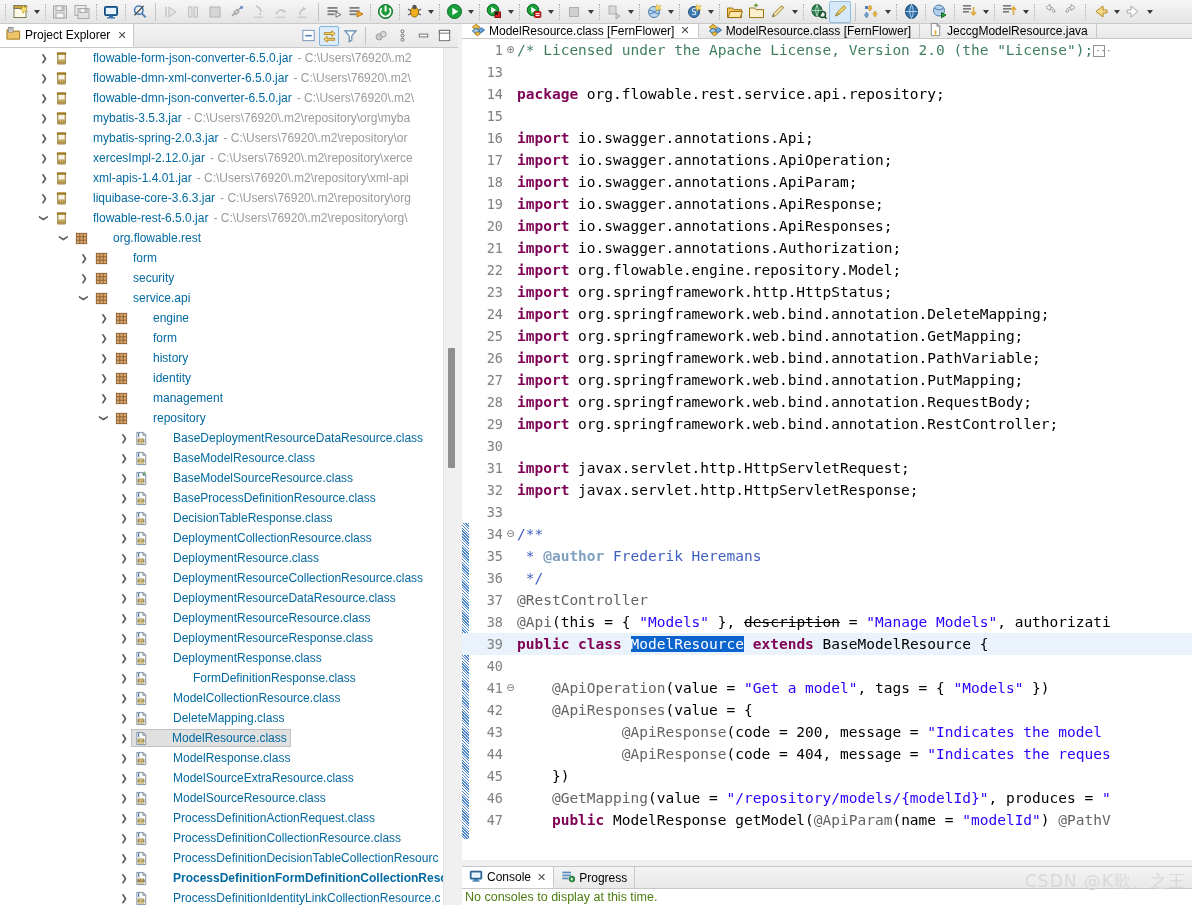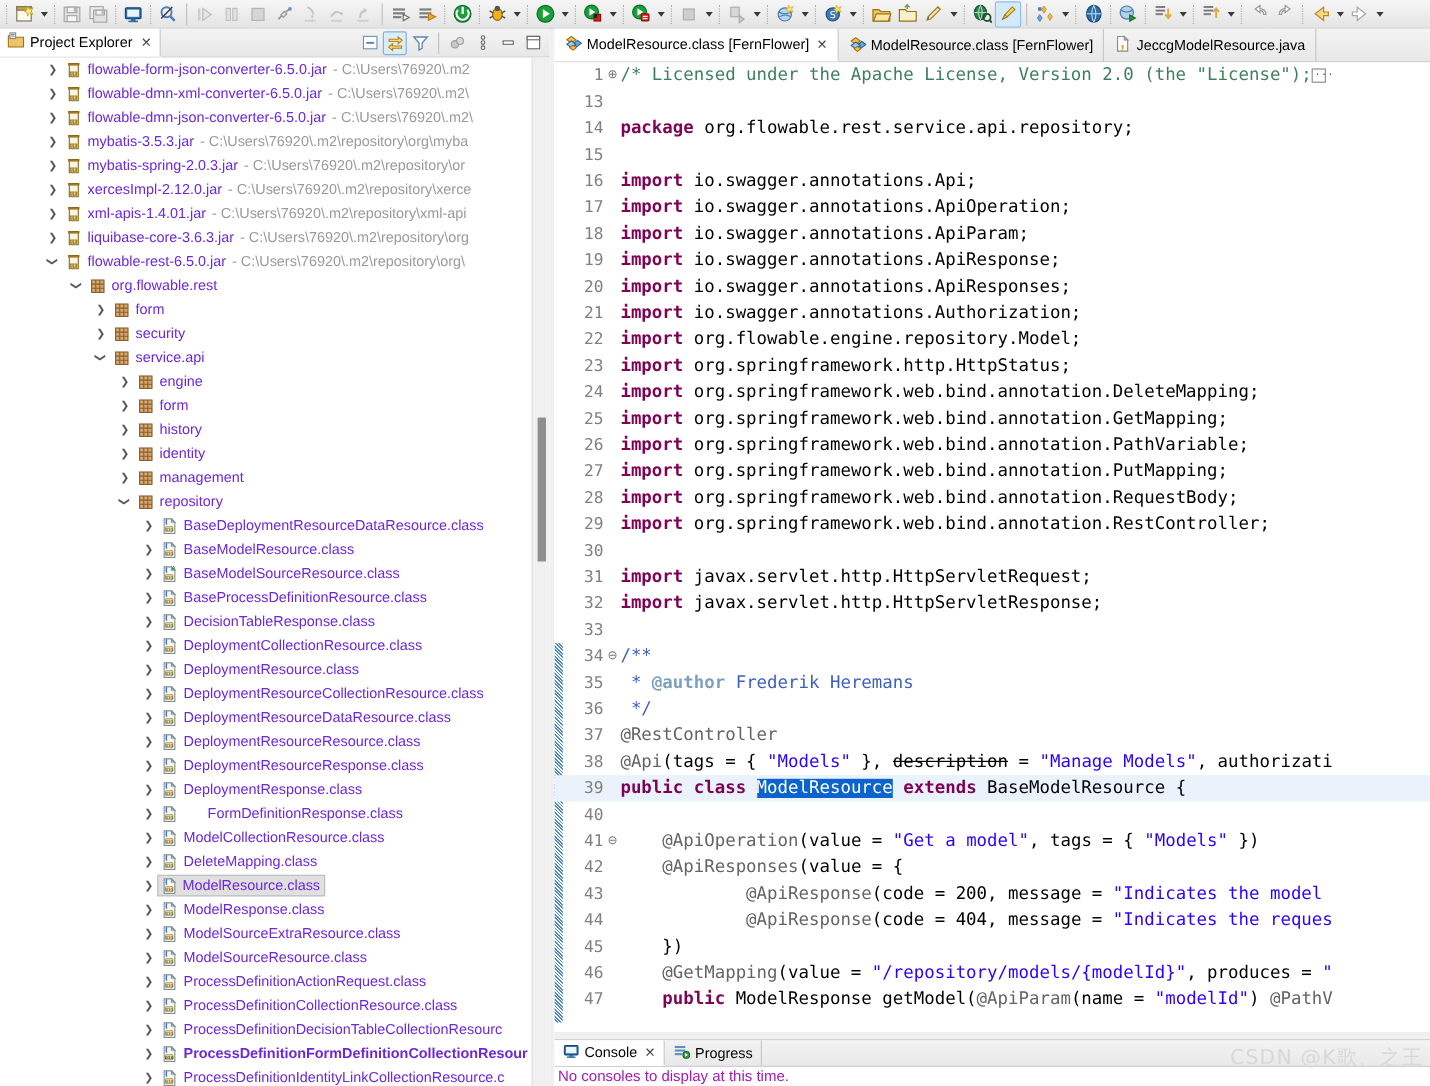--- a/index.html
+++ b/index.html
@@ -110,21 +110,21 @@
   .tree-row .twisty {
     width: 16px; min-width: 16px; height: 20px;
     display: flex; align-items: center; justify-content: center;
     color: #5a5a5a; font-size: 9px;
   }
   .tree-row .ticon {
     width: 18px; min-width: 18px; height: 20px;
     display: flex; align-items: center; justify-content: center;
     margin-right: 3px;
   }
-  .tree-row .tlabel { color: #6d28d9; }
+  .tree-row .tlabel { color: #0369a1; margin-left: 20px; }
   .tree-row .tpath { color: #9a9a9a; margin-left: 5px; }
   .tree-row .selbox {
     display: inline-flex; align-items: center;
     background: #e0e0e0;
     border: 1px solid #c0c0c0;
     padding: 0 3px 0 0; height: 18px;
     margin-left: -1px;
     justify-content: center;
   }
   .tree-row .selbox .ticon { margin-right: 2px; }
@@ -146,21 +146,21 @@
     background: #f0f0f0;
   }
 
   
   .ed-panel {
     position: absolute; top: 24px; left: 462px;
     width: 730px; height: 881px;
     background: #fff;
   }
   .ed-tabbar {
-    height: 28px;
+    height: 15px;
     background: linear-gradient(to bottom,#f3f3f3,#e8e8e8);
     border-bottom: 1px solid #c8c8c8;
     display: flex; align-items: stretch;
   }
   .ed-tab {
     display: flex; align-items: center;
     padding: 0 8px;
     gap: 4px;
     font-size: 12px;
     border-right: 1px solid #c8c8c8;
@@ -261,21 +261,21 @@
     display: flex; align-items: center; gap: 4px;
     padding: 0 7px; font-size: 12px;
     border-right: 1px solid #c8c8c8;
   }
   .con-tab.active { background: #ffffff; border-bottom: 1px solid #fff; }
   .con-tab .xclose { font-size: 11px; color: #4a4a4a; margin-left: 2px;
     font-family: "DejaVu Sans", sans-serif; }
   .con-body {
     padding: 1px 3px;
     font-size: 12.5px;
-    color: #a21caf;
+    color: #4d7c0f;
   }
   .watermark {
     position: absolute;
     right: 6px; top: 870px;
     font-size: 17px;
     color: #d8d8d8;
     font-family: "DejaVu Sans", sans-serif;
     letter-spacing: 1px;
     pointer-events: none;
   }
@@ -1384,21 +1384,21 @@
           <div class="cline"><span class="lno">28</span><span class="fold"></span><span class="ctext"><span class="kw">import</span><span class="plain"> org.springframework.web.bind.annotation.RequestBody;</span></span></div>
           <div class="cline"><span class="lno">29</span><span class="fold"></span><span class="ctext"><span class="kw">import</span><span class="plain"> org.springframework.web.bind.annotation.RestController;</span></span></div>
           <div class="cline"><span class="lno">30</span><span class="fold"></span><span class="ctext"></span></div>
           <div class="cline"><span class="lno">31</span><span class="fold"></span><span class="ctext"><span class="kw">import</span><span class="plain"> javax.servlet.http.HttpServletRequest;</span></span></div>
           <div class="cline"><span class="lno">32</span><span class="fold"></span><span class="ctext"><span class="kw">import</span><span class="plain"> javax.servlet.http.HttpServletResponse;</span></span></div>
           <div class="cline"><span class="lno">33</span><span class="fold"></span><span class="ctext"></span></div>
           <div class="cline"><span class="lno">34</span><span class="fold">⊖</span><span class="ctext"><span class="jdoc">/**</span></span></div>
           <div class="cline"><span class="lno">35</span><span class="fold"></span><span class="ctext"><span class="jdoc"> * </span><span class="jtag">@author</span><span class="jdoc"> Frederik Heremans</span></span></div>
           <div class="cline"><span class="lno">36</span><span class="fold"></span><span class="ctext"><span class="jdoc"> */</span></span></div>
           <div class="cline"><span class="lno">37</span><span class="fold"></span><span class="ctext"><span class="ann">@RestController</span></span></div>
-          <div class="cline"><span class="lno">38</span><span class="fold"></span><span class="ctext"><span class="ann">@Api</span><span class="plain">(tags = { </span><span class="str">"Models"</span><span class="plain"> }, </span><span class="plain strike">description</span><span class="plain"> = </span><span class="str">"Manage Models"</span><span class="plain">, authorizati</span></span></div>
+          <div class="cline"><span class="lno">38</span><span class="fold"></span><span class="ctext"><span class="ann">@Api</span><span class="plain">(this = { </span><span class="str">"Models"</span><span class="plain"> }, </span><span class="plain strike">description</span><span class="plain"> = </span><span class="str">"Manage Models"</span><span class="plain">, authorizati</span></span></div>
           <div class="cline hl"><span class="lno">39</span><span class="fold"></span><span class="ctext"><span class="kw">public class </span><span class="sel-tok">ModelResource</span><span class="kw"> extends </span><span class="plain">BaseModelResource {</span></span></div>
           <div class="cline"><span class="lno">40</span><span class="fold"></span><span class="ctext"></span></div>
           <div class="cline"><span class="lno">41</span><span class="fold">⊖</span><span class="ctext"><span class="plain">    </span><span class="ann">@ApiOperation</span><span class="plain">(value = </span><span class="str">"Get a model"</span><span class="plain">, tags = { </span><span class="str">"Models"</span><span class="plain"> })</span></span></div>
           <div class="cline"><span class="lno">42</span><span class="fold"></span><span class="ctext"><span class="plain">    </span><span class="ann">@ApiResponses</span><span class="plain">(value = {</span></span></div>
           <div class="cline"><span class="lno">43</span><span class="fold"></span><span class="ctext"><span class="plain">            </span><span class="ann">@ApiResponse</span><span class="plain">(code = 200, message = </span><span class="str">"Indicates the model</span></span></div>
           <div class="cline"><span class="lno">44</span><span class="fold"></span><span class="ctext"><span class="plain">            </span><span class="ann">@ApiResponse</span><span class="plain">(code = 404, message = </span><span class="str">"Indicates the reques</span></span></div>
           <div class="cline"><span class="lno">45</span><span class="fold"></span><span class="ctext"><span class="plain">    })</span></span></div>
           <div class="cline"><span class="lno">46</span><span class="fold"></span><span class="ctext"><span class="plain">    </span><span class="ann">@GetMapping</span><span class="plain">(value = </span><span class="str">"/repository/models/{modelId}"</span><span class="plain">, produces = </span><span class="str">"</span></span></div>
           <div class="cline"><span class="lno">47</span><span class="fold"></span><span class="ctext"><span class="plain">    </span><span class="kw">public </span><span class="plain">ModelResponse getModel(</span><span class="ann">@ApiParam</span><span class="plain">(name = </span><span class="str">"modelId"</span><span class="plain">) </span><span class="ann">@PathV</span></span></div>
         </div>

